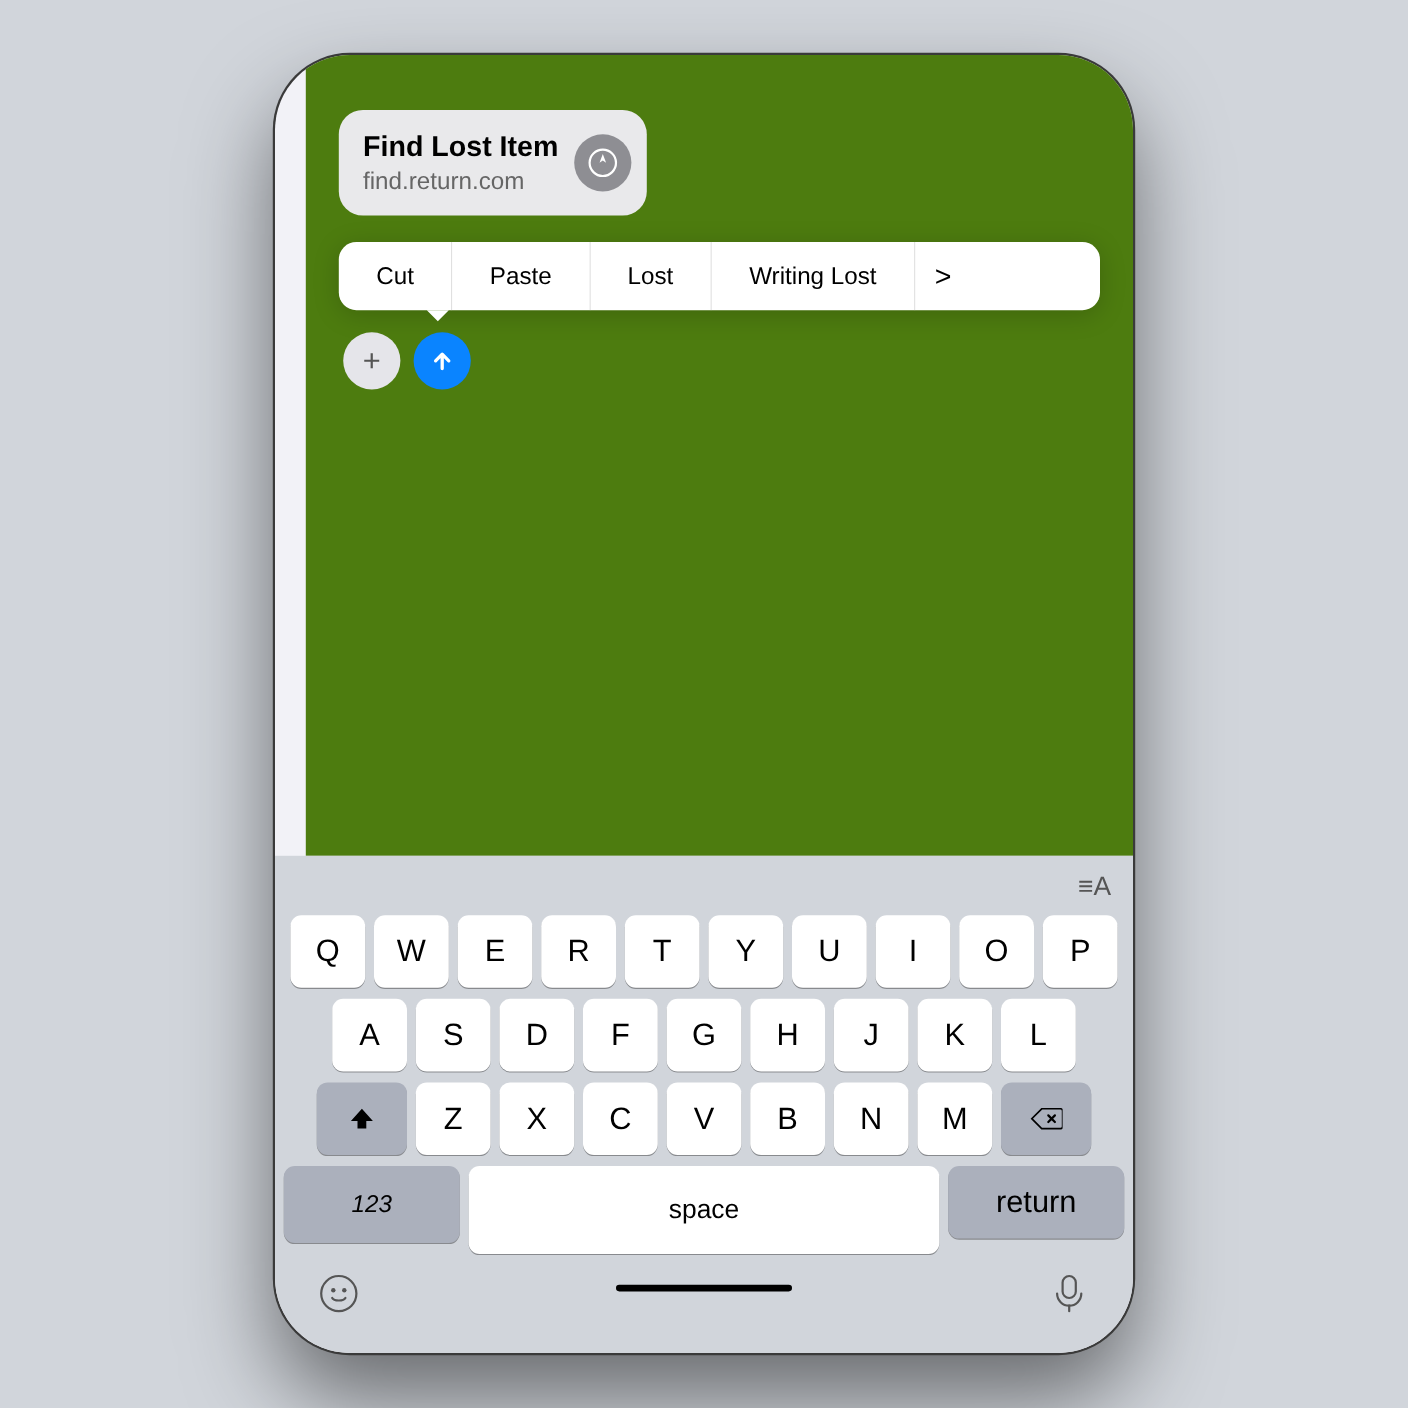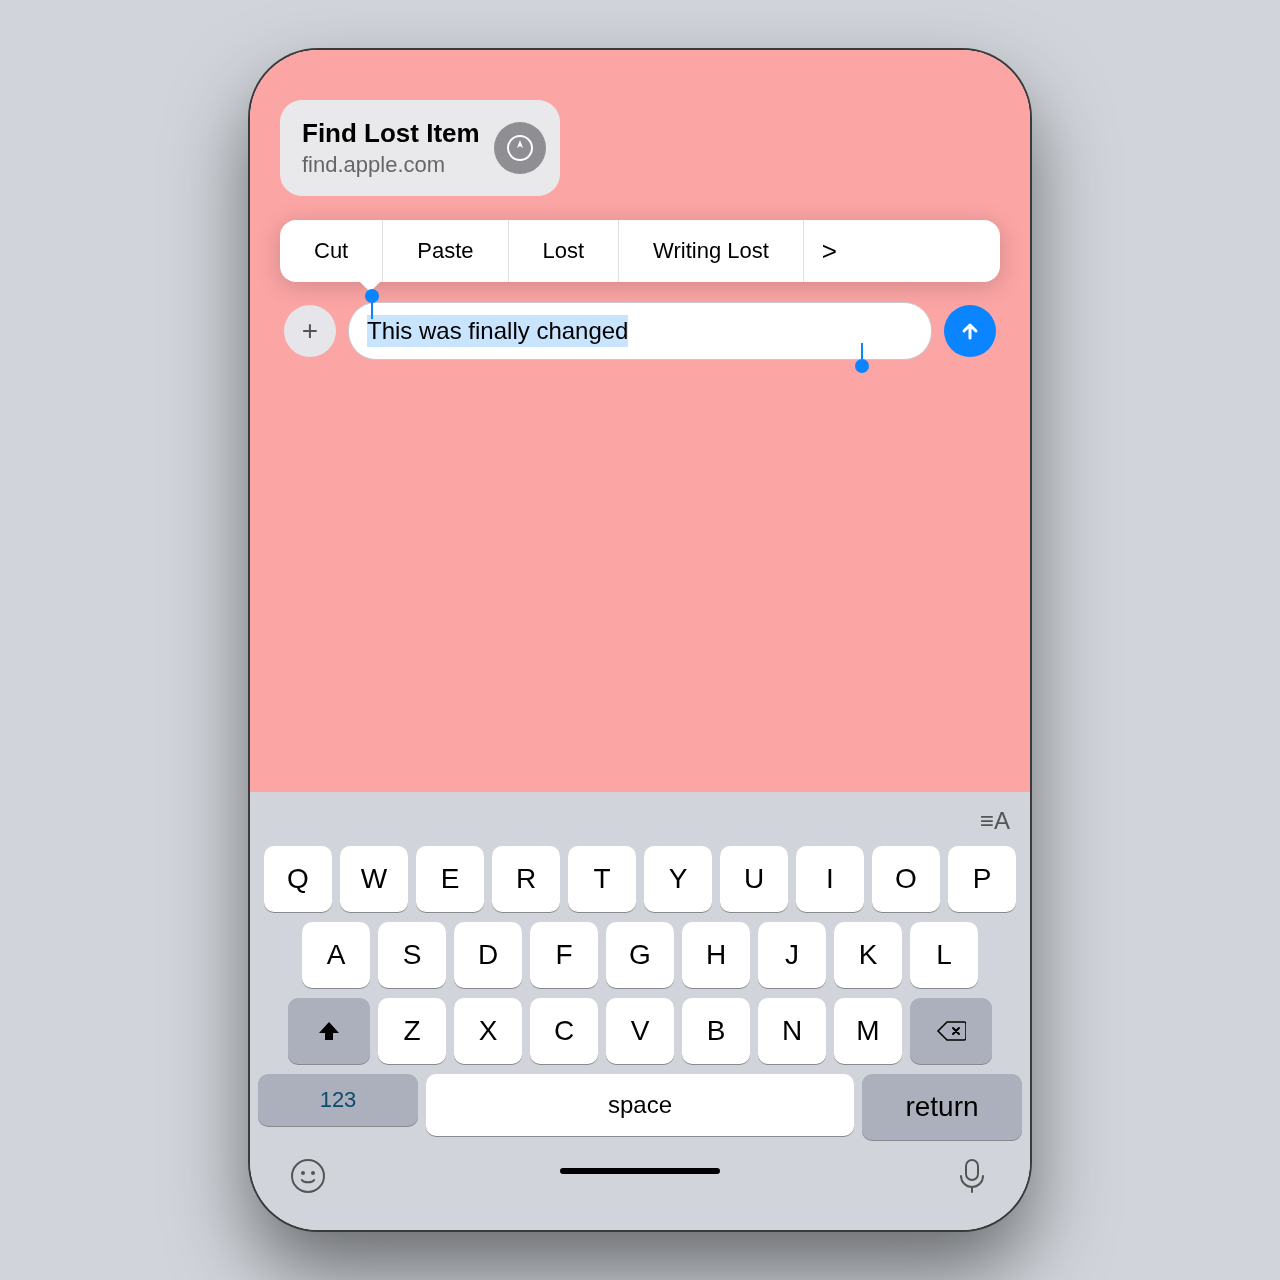--- a/index.html
+++ b/index.html
@@ -112,35 +112,36 @@
 
     .bottom-row {
       display: flex;
       gap: 8px;
       margin-top: 10px;
     }
 
     .key-123 {
       background: #abb0bc;
       border-radius: 10px;
-      height: 52px;
+      height: 70px;
       width: 160px;
       display: flex;
       align-items: center;
       justify-content: center;
       font-size: 22px;
-      color: #0c4a6e;
+      color: #000000;
       cursor: pointer;
       box-shadow: 0 1px 0 rgba(0,0,0,0.35);
+      font-style: italic;
     }
 
     .key-space {
       background: white;
       border-radius: 10px;
-      height: 62px;
+      height: 80px;
       flex: 1;
       display: flex;
       align-items: center;
       justify-content: center;
       font-size: 24px;
       color: #000;
       cursor: pointer;
       box-shadow: 0 1px 0 rgba(0,0,0,0.35);
     }
 
@@ -226,38 +227,39 @@
     }
 
     .cm-item:last-child {
       border-right: none;
       padding: 0 18px;
       font-size: 26px;
     }
 
     .messages-content {
       flex: 1;
-      background: #fca5a5;
+      background: #4d7c0f;
       padding: 50px 30px 20px 30px;
       display: flex;
       flex-direction: column;
+      margin-left: 28px;
     }
   </style>
 </head>
 <body>
 
 <div class="phone-frame">
   <div class="screen">
 
     <div class="messages-content">
 
       <div style="position:relative; display:inline-flex; align-items:center; max-width:420px; align-self:flex-start;">
         <div style="background:#e9e9eb; border-radius:22px; padding:18px 80px 18px 22px;">
           <div style="font-size:26px; font-weight:700; color:#000;">Find Lost Item</div>
-          <div style="font-size:22px; color:#666; margin-top:3px;">find.apple.com</div>
+          <div style="font-size:22px; color:#666; margin-top:3px;">find.return.com</div>
         </div>
         <div style="position:absolute; right:14px; top:50%; transform:translateY(-50%); width:52px; height:52px; background:#8e8e93; border-radius:50%; display:flex; align-items:center; justify-content:center;">
           <svg width="28" height="28" viewBox="0 0 28 28" fill="none">
             <circle cx="14" cy="14" r="12" stroke="white" stroke-width="2" fill="none"></circle>
             <polygon points="14,6 17,14 14,12 11,14" fill="white"></polygon>
             <polygon points="14,22 11,14 14,16 17,14" fill="#8e8e93"></polygon>
           </svg>
         </div>
       </div>
 
@@ -266,33 +268,20 @@
           <div class="cm-item">Cut</div>
           <div class="cm-item">Paste</div>
           <div class="cm-item">Lost</div>
           <div class="cm-item">Writing Lost</div>
           <div class="cm-item">&gt;</div>
         </div>
       </div>
 
       <div style="display:flex; align-items:center; gap:12px; margin-top:20px; padding: 0 4px;">
         <button style="width:52px; height:52px; border-radius:50%; background:#e5e5ea; border:none; display:flex; align-items:center; justify-content:center; cursor:pointer; font-size:28px; color:#555; flex-shrink:0;">+</button>
-        <div style="flex:1; background:white; border-radius:28px; border:1px solid #c8c8cc; padding:12px 18px; display:flex; align-items:center; position:relative; min-height:52px;">
-
-          <div style="position:absolute; left:16px; top:-14px;">
-            <div style="width:14px; height:14px; background:#0a84ff; border-radius:50%;"></div>
-            <div style="width:2px; height:16px; background:#0a84ff; margin-left:6px;"></div>
-          </div>
-          <span style="font-size:24px; color:#000; background:rgba(10,132,255,0.22); padding:2px 0;">This was finally changed</span>
-
-          <div style="position:absolute; right:62px; bottom:-14px;">
-            <div style="width:2px; height:16px; background:#0a84ff; margin-left:6px;"></div>
-            <div style="width:14px; height:14px; background:#0a84ff; border-radius:50%;"></div>
-          </div>
-        </div>
         <button style="width:52px; height:52px; border-radius:50%; background:#0a84ff; border:none; display:flex; align-items:center; justify-content:center; cursor:pointer; flex-shrink:0;">
           <svg width="26" height="26" viewBox="0 0 26 26" fill="none">
             <path d="M13 20V8M7 13l6-6 6 6" stroke="white" stroke-width="3" stroke-linecap="round" stroke-linejoin="round"></path>
           </svg>
         </button>
       </div>
     </div>
 
     <div class="keyboard">
 

